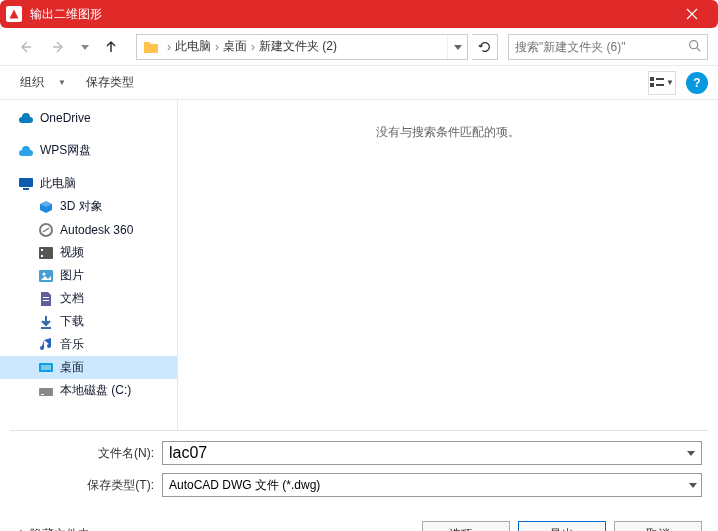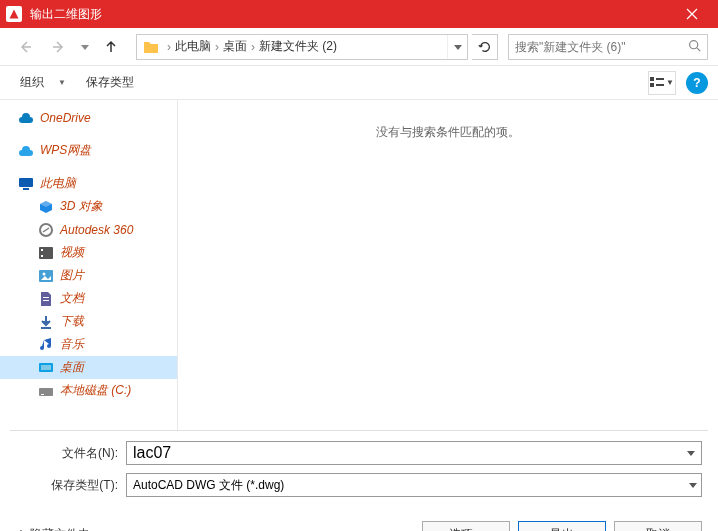--- a/index.html
+++ b/index.html
@@ -1,18 +1,18 @@
 <!DOCTYPE html>
 <html><head>
 <meta charset="utf-8">
 <style>
 * { box-sizing: border-box; margin: 0; padding: 0; font-family: "Microsoft YaHei", "Segoe UI", sans-serif; }
 body { width: 718px; height: 531px; background: #fff; overflow: hidden; font-size: 12px; }
 
-.titlebar { height: 28px; background: #e02a2a; color: #fff; display: flex; align-items: center; padding: 0 6px; }
+.titlebar { height: 28px; background: #e02a2a; color: #fff; display: flex; align-items: center; padding: 0 6px; border-radius: 6px; }
 .titlebar .app-icon { width: 16px; height: 16px; background: #fff; border-radius: 2px; margin-right: 8px; display: flex; align-items: center; justify-content: center; }
 .titlebar .app-icon svg { width: 12px; height: 12px; }
 .titlebar .title { flex: 1; font-size: 12px; }
 .titlebar .close { width: 40px; height: 28px; display: flex; align-items: center; justify-content: center; cursor: pointer; }
 
 .navbar { height: 38px; display: flex; align-items: center; padding: 0 10px; gap: 4px; border-bottom: 1px solid #e8e8e8; }
 .nav-btn { width: 30px; height: 26px; display: flex; align-items: center; justify-content: center; color: #333; cursor: pointer; }
 .nav-btn.disabled { color: #bbb; }
 .nav-dd { width: 14px; color: #888; display: flex; align-items: center; justify-content: center; }
 .addrbox { flex: 1; height: 26px; border: 1px solid #ccc; display: flex; align-items: center; background: #fff; margin-left: 6px; }
@@ -28,30 +28,30 @@
 
 .toolbar { height: 34px; display: flex; align-items: center; padding: 0 10px; border-bottom: 1px solid #e8e8e8; }
 .tool-item { padding: 4px 10px; display: flex; align-items: center; gap: 14px; color: #333; cursor: pointer; }
 .tool-item .caret { font-size: 8px; color: #666; }
 .toolbar .spacer { flex: 1; }
 .view-btn { width: 28px; height: 24px; border: 1px solid #ddd; display: flex; align-items: center; justify-content: center; margin-left: 4px; color: #444; cursor: pointer; }
 .help-btn { width: 22px; height: 22px; border-radius: 50%; background: #0699e0; color: #fff; display: flex; align-items: center; justify-content: center; margin-left: 10px; font-weight: bold; cursor: pointer; }
 
 .body-area { height: 330px; display: flex; }
 .sidebar { width: 178px; border-right: 1px solid #e8e8e8; overflow: hidden; padding-top: 6px; }
-.tree-item { height: 23px; display: flex; align-items: center; padding-left: 18px; gap: 6px; color: #c2410c; cursor: pointer; font-style: italic; }
+.tree-item { height: 23px; display: flex; align-items: center; padding-left: 18px; gap: 6px; color: #0f172a; cursor: pointer; }
 .tree-item.sub { padding-left: 38px; }
 .tree-item.selected { background: #cce8ff; }
 .tree-item .ticon { width: 16px; height: 16px; display: flex; align-items: center; justify-content: center; }
 .tree-gap { height: 10px; }
 .filearea { flex: 1; display: flex; align-items: flex-start; justify-content: center; padding-top: 24px; color: #666; }
 
 .divider-line { height: 1px; background: #e0e0e0; margin: 0 10px; }
 
-.form-area { padding: 10px 16px 4px 16px; }
+.form-area { padding: 10px 16px 4px 16px; margin-left: 36px; }
 .form-row { display: flex; align-items: center; margin-bottom: 8px; }
 .form-label { width: 110px; text-align: right; padding-right: 8px; color: #333; }
 .form-input, .form-select { flex: 1; height: 24px; border: 1px solid #999; padding: 0 6px; font-size: 12px; background: #fff; position: relative; display: flex; align-items: center; }
 .form-select .sel-caret { position: absolute; right: 4px; color: #555; }
 .form-input input { width: 100%; border: none; outline: none; font-size: 16px; }
 .form-select .sel-text { flex: 1; }
 
 .footer { display: flex; align-items: center; padding: 12px 16px 14px 16px; gap: 8px; }
 .folder-toggle { display: flex; align-items: center; gap: 4px; color: #333; cursor: pointer; }
 .footer .spacer { flex: 1; }

